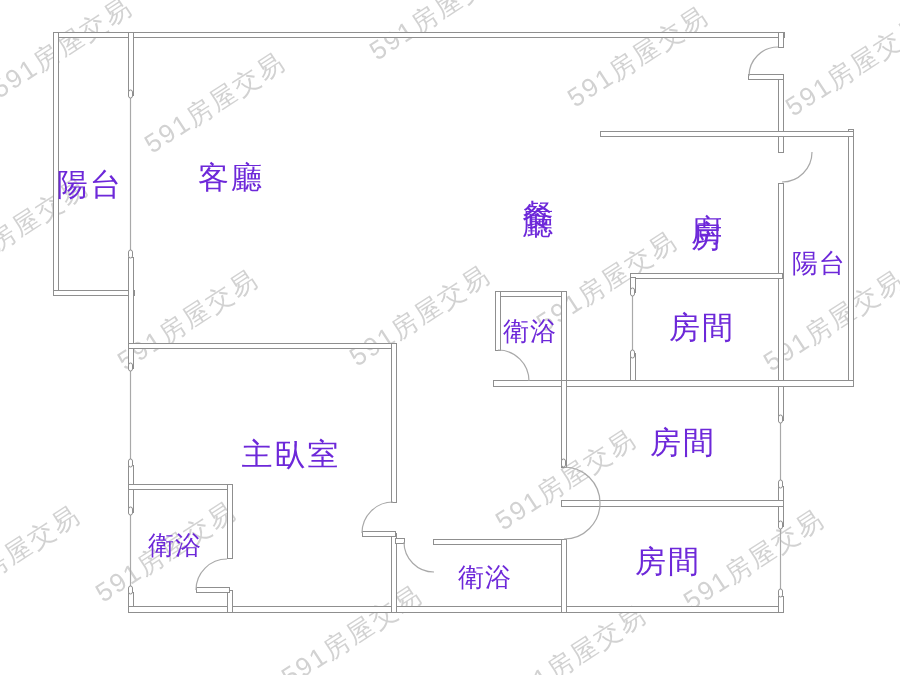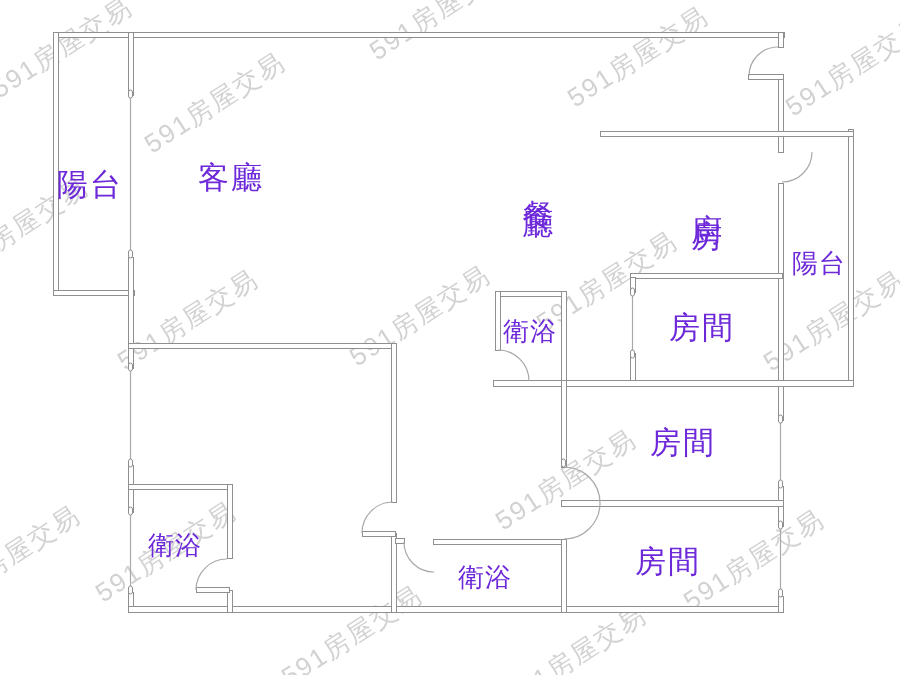--- a/index.html
+++ b/index.html
@@ -147,16 +147,17 @@
 
   <div class="room-label" style="left:90px;  top:185px;">陽台</div>
   <div class="room-label" style="left:231px; top:178px;">客廳</div>
   <div class="room-label vert" style="left:537px; top:181px;">餐廳</div>
   <div class="room-label vert" style="left:706px; top:194px;">廚房</div>
   <div class="room-label small" style="left:819px; top:264px;">陽台</div>
   <div class="room-label small" style="left:530px; top:332px;">衛浴</div>
   <div class="room-label" style="left:702px; top:328px;">房間</div>
   <div class="room-label" style="left:683px; top:443px;">房間</div>
   <div class="room-label" style="left:668px; top:562px;">房間</div>
+  <div class="room-label" style="left:291px; top:455px;">主臥室</div>
   <div class="room-label small" style="left:175px; top:546px;">衛浴</div>
   <div class="room-label small" style="left:485px; top:578px;">衛浴</div>
 
 </div>
 
 </body></html>

